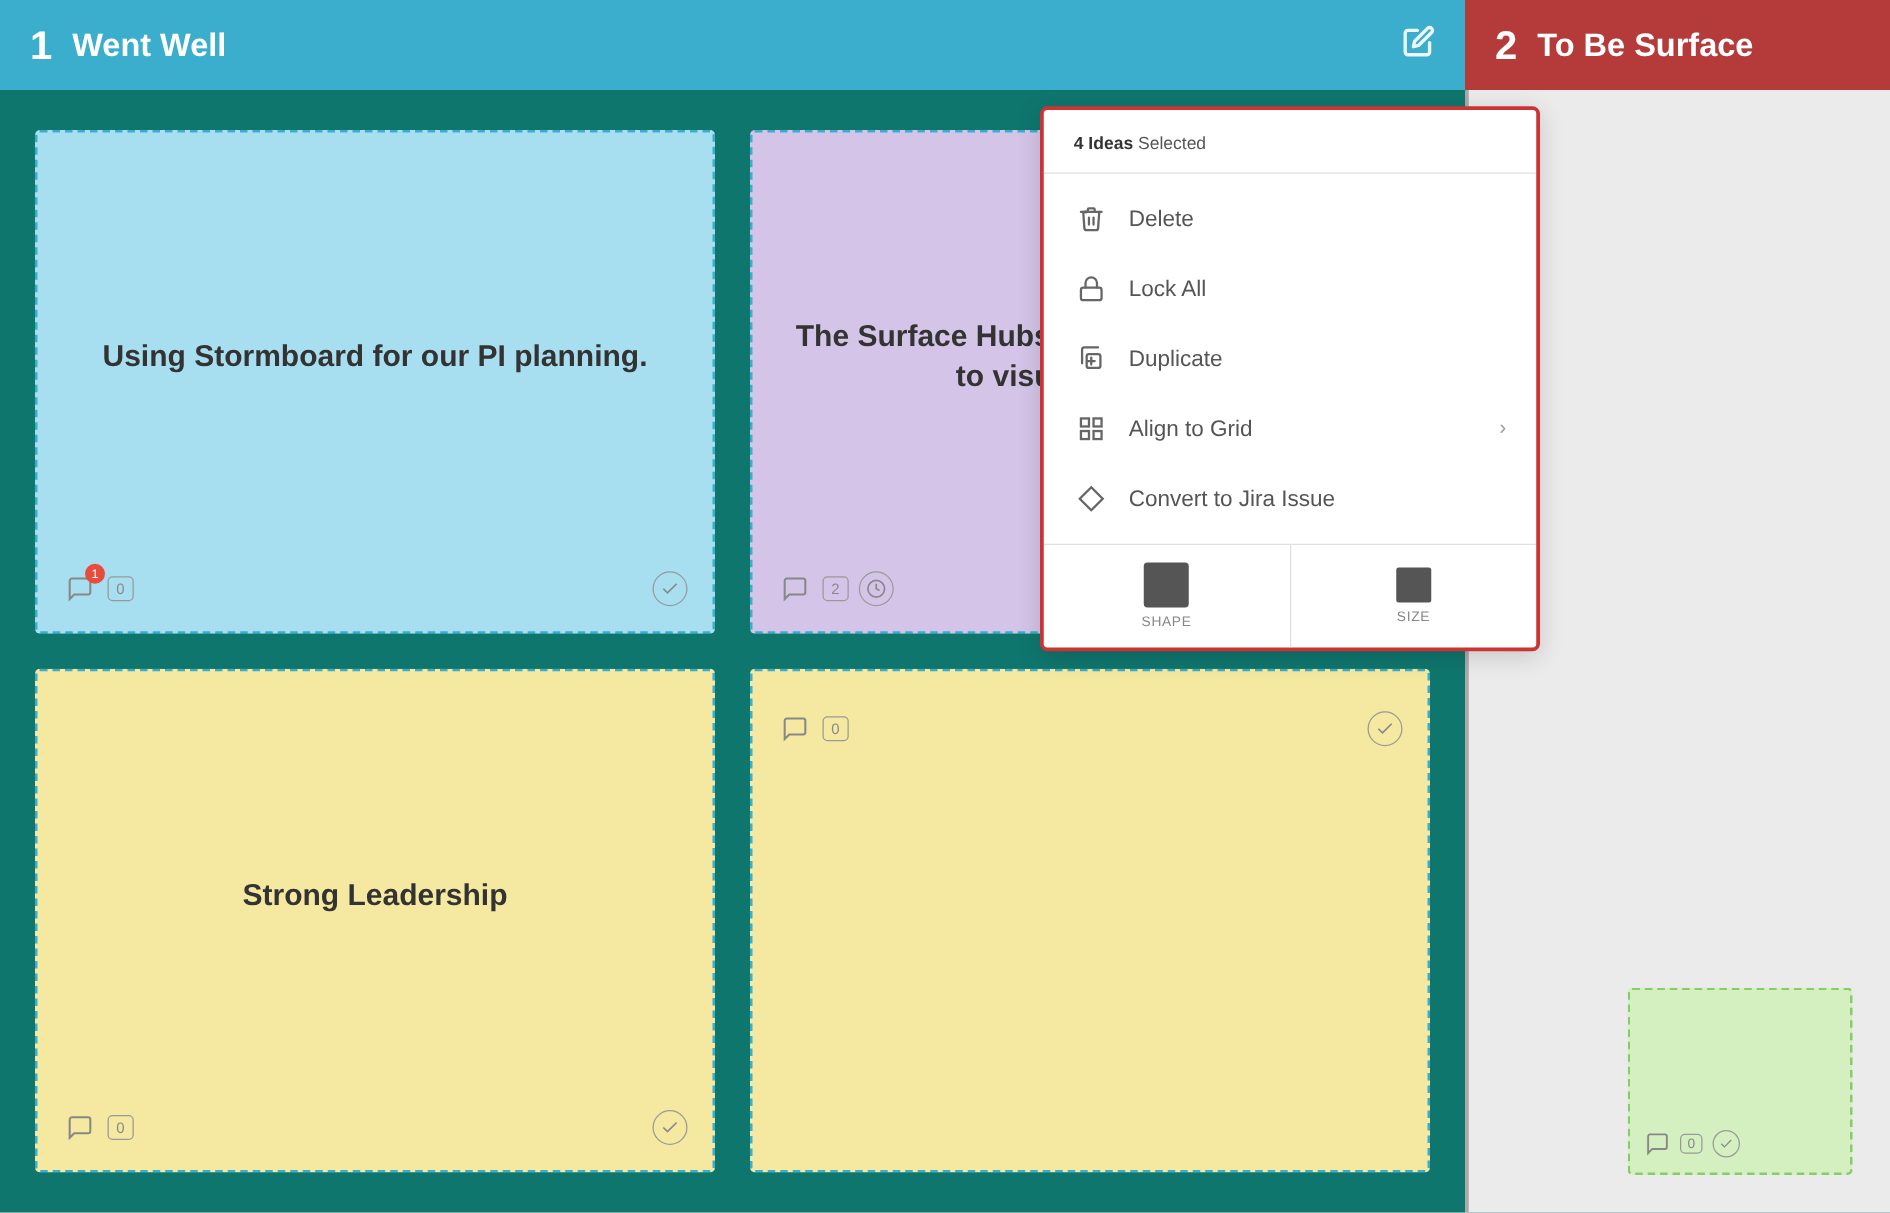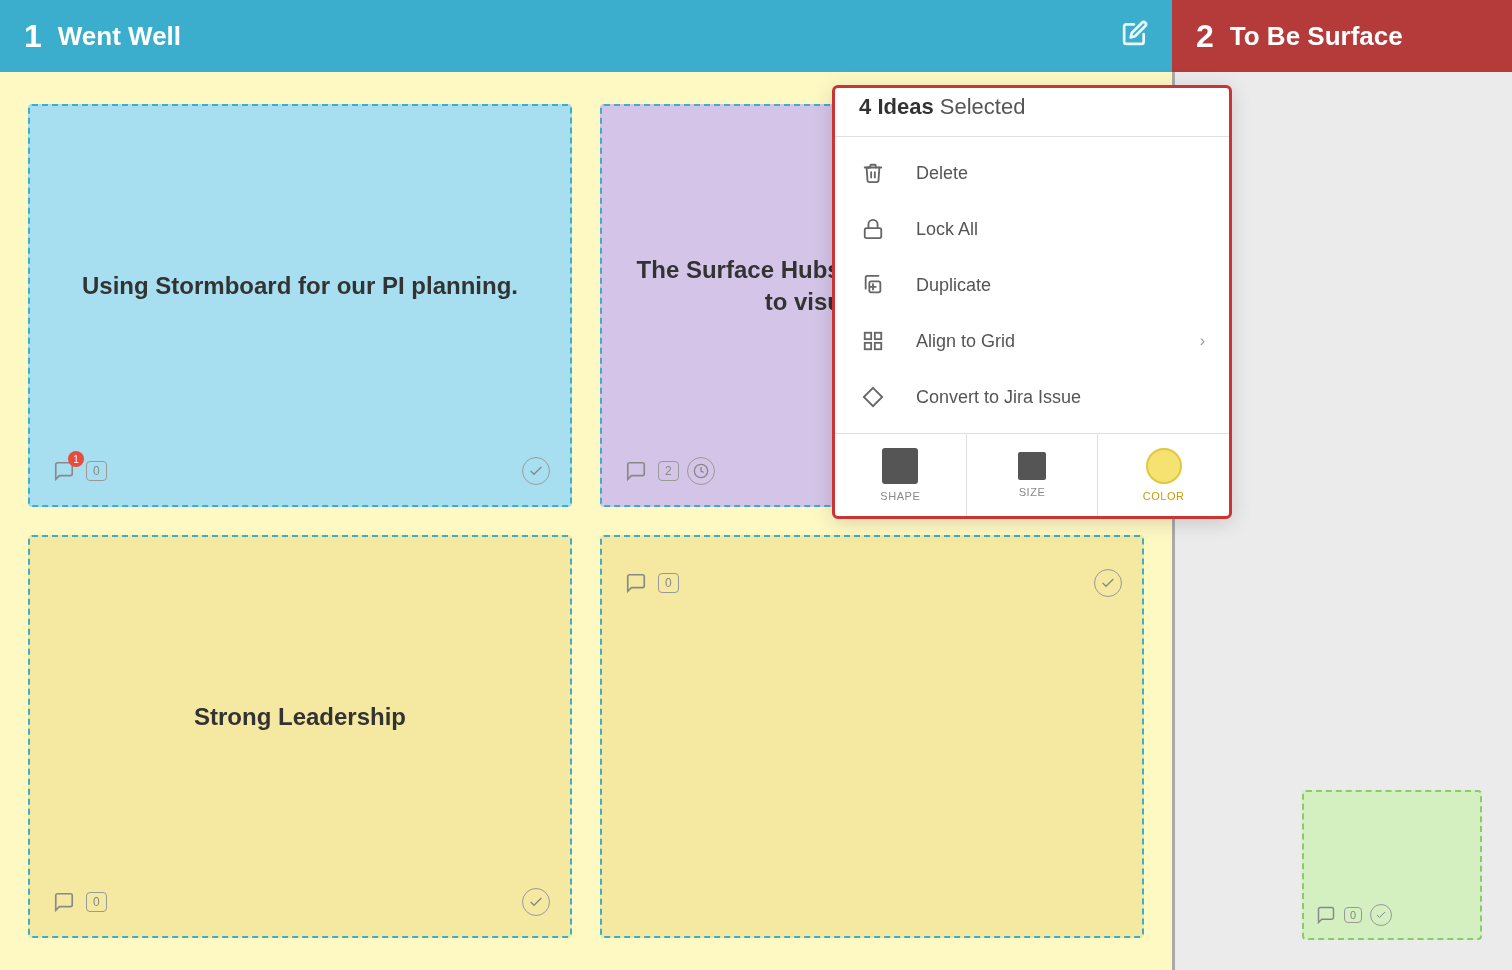--- a/index.html
+++ b/index.html
@@ -73,21 +73,21 @@
       font-size: 26px;
       font-weight: 700;
     }
 
     .cards-area {
       padding: 32px 28px;
       display: grid;
       grid-template-columns: 1fr 1fr;
       gap: 28px;
       flex: 1;
-      background: #fef9c3;
+      background: #0f766e;
     }
 
     .sticky-card {
       border-radius: 4px;
       padding: 20px;
       display: flex;
       flex-direction: column;
       justify-content: space-between;
       min-height: 220px;
       position: relative;
@@ -200,39 +200,39 @@
       width: 400px;
       background: white;
       border: 3px solid #cc3333;
       border-radius: 6px;
       z-index: 100;
       box-shadow: 0 4px 20px rgba(0,0,0,0.15);
       overflow: hidden;
     }
 
     .context-menu-header {
-      padding: 6px 24px 16px;
+      padding: 18px 24px 16px;
       border-bottom: 1px solid #e0e0e0;
-      font-size: 22px;
+      font-size: 14px;
       color: #555;
     }
 
     .context-menu-header strong {
       color: #333;
       font-weight: 700;
     }
 
     .context-menu-items {
       padding: 8px 0;
     }
 
     .context-menu-item {
       display: flex;
       align-items: center;
-      gap: 29px;
+      gap: 16px;
       padding: 14px 24px;
       cursor: pointer;
       font-size: 18px;
       color: #555;
       transition: background 0.15s;
     }
 
     .context-menu-item .item-icon {
       width: 28px;
       height: 28px;
@@ -497,24 +497,20 @@
 
       <div class="context-menu-footer">
         <div class="footer-section">
           <div class="footer-icon-shape"></div>
           <span class="footer-label">SHAPE</span>
         </div>
         <div class="footer-section">
           <div class="footer-icon-size"></div>
           <span class="footer-label">SIZE</span>
         </div>
-        <div class="footer-section">
-          <div class="footer-icon-color"></div>
-          <span class="footer-label color">COLOR</span>
-        </div>
       </div>
 
     </div>
 
     <div style="flex:1; position:relative; overflow:hidden;">
       <div style="position:absolute; bottom:30px; right:30px; width:180px; height:150px; background:#d4f0c0; border-radius:4px; border:2px dashed #88cc66;">
         <div style="display:flex; align-items:center; gap:8px; position:absolute; bottom:12px; left:12px;">
           <svg width="20" height="20" viewBox="0 0 24 24" fill="none" stroke="#888" stroke-width="1.8">
             <path d="M21 15a2 2 0 0 1-2 2H7l-4 4V5a2 2 0 0 1 2-2h14a2 2 0 0 1 2 2z"></path>
           </svg>

